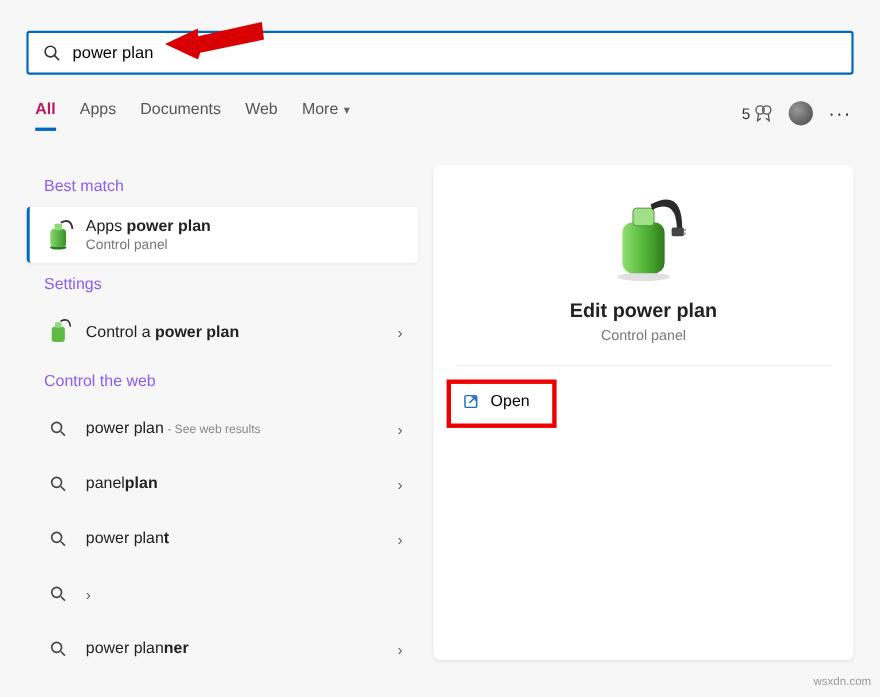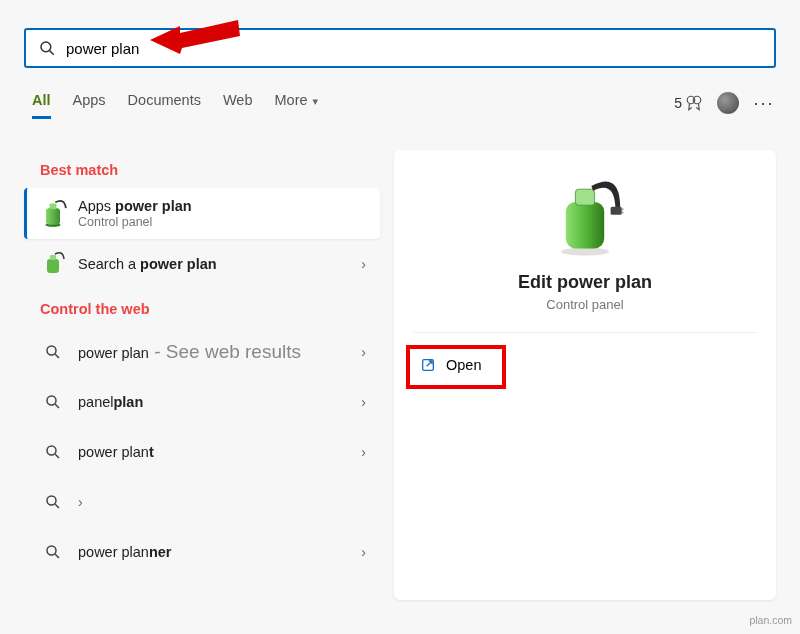--- a/index.html
+++ b/index.html
@@ -6,40 +6,40 @@
 body { width: 800px; height: 634px; background: #f7f7f7; position: relative; overflow: hidden; }
 
 .search-bar { position: absolute; top: 28px; left: 24px; right: 24px; height: 40px; background: #fff; border: 2px solid #0067c0; border-radius: 3px; display: flex; align-items: center; padding: 0 12px; }
 .search-bar .mag { width: 18px; height: 18px; margin-right: 10px; color: #333; }
 .search-bar input { border: none; outline: none; font-size: 15px; flex: 1; background: transparent; }
 
 .arrow { position: absolute; top: 8px; left: 150px; pointer-events: none; }
 
 .tabs { position: absolute; top: 92px; left: 32px; display: flex; gap: 22px; font-size: 14.5px; color: #555; }
 .tab { padding-bottom: 8px; cursor: pointer; }
-.tab.active { color: #4d7c0f; font-weight: 600; border-bottom: 3px solid #0067c0; }
+.tab.active { color: #be185d; font-weight: 600; border-bottom: 3px solid #0067c0; }
 .more-chev { font-size: 11px; color: #666; margin-left: 2px; }
 
 .top-right { position: absolute; top: 92px; right: 26px; display: flex; align-items: center; gap: 14px; }
 .reward { font-size: 14px; display: flex; align-items: center; gap: 3px; color: #333; }
 .avatar { width: 22px; height: 22px; border-radius: 50%; background: radial-gradient(circle at 35% 35%, #999 0%, #666 60%, #444 100%); }
 .more-dots { font-size: 18px; color: #333; cursor: pointer; letter-spacing: 1px; }
 
 .left-col { position: absolute; top: 150px; left: 24px; width: 356px; }
-.section-title { font-size: 14.5px; font-weight: 700; color: #ef4444; margin: 12px 16px 10px; }
+.section-title { font-size: 14.5px; font-weight: 400; color: #8b5cf6; margin: 12px 16px 10px; }
 
 .result { display: flex; align-items: center; padding: 10px 14px; border-radius: 4px; cursor: pointer; position: relative; }
 .result.selected { background: #fff; box-shadow: 0 1px 3px rgba(0,0,0,0.07); border-left: 3px solid #0067c0; border-radius: 4px; padding-left: 11px; }
 .result .icon-slot { width: 30px; height: 30px; display: flex; align-items: center; justify-content: center; margin-right: 10px; flex-shrink: 0; }
 .result .mag-small { width: 18px; height: 18px; color: #444; }
 .result .txt { flex: 1; font-size: 14.5px; color: #222; }
 .result .txt b { font-weight: 600; }
 .result .sub { font-size: 12.5px; color: #777; margin-top: 1px; }
 .result .chev { color: #666; font-size: 14px; }
-.result .suffix { color: #888; font-size: 19px; }
+.result .suffix { color: #888; font-size: 11px; }
 
 .right-panel { position: absolute; top: 150px; left: 394px; right: 24px; bottom: 34px; background: #fff; border-radius: 6px; box-shadow: 0 1px 3px rgba(0,0,0,0.08); padding: 24px 14px; text-align: center; }
 .big-icon { width: 80px; height: 80px; margin: 4px auto 14px; }
 .detail-title { font-size: 18px; font-weight: 600; color: #222; margin-bottom: 4px; }
 .detail-sub { font-size: 13px; color: #777; margin-bottom: 20px; }
 .divider { height: 1px; background: #eee; margin: 0 6px 16px; }
 .open-btn { display: inline-flex; align-items: flex-start; gap: 10px; padding: 8px 18px 8px 12px; font-size: 14.5px; cursor: pointer; }
 .open-btn svg { width: 16px; height: 16px; color: #1b6ec2; }
 .highlight { position: absolute; border: 4px solid #e00; pointer-events: none; }
 
@@ -99,29 +99,30 @@
             </linearGradient>
           </defs>
         </svg>
     </div>
     <div class="txt">
       <div><span>Apps </span><b>power plan</b></div>
       <div class="sub">Control panel</div>
     </div>
   </div>
 
+  <div class="section-title">Settings</div>
   <div class="result">
     <div class="icon-slot">
       <svg viewBox="0 0 48 48" width="24" height="24">
           <rect x="12" y="14" width="24" height="28" rx="6" fill="#5fbb46"></rect>
           <rect x="18" y="6" width="12" height="10" rx="2" fill="#8fd97a"></rect>
           <path d="M28 4 Q44 -4 46 14" stroke="#333" stroke-width="3" fill="none"></path>
         </svg>
     </div>
-    <div class="txt"><span>Search a </span><b>power plan</b></div>
+    <div class="txt"><span>Control a </span><b>power plan</b></div>
     <div class="chev">›</div>
   </div>
 
   <div class="section-title">Control the web</div>
 
   <div class="result">
     <div class="icon-slot">
         <svg class="mag-small" viewBox="0 0 24 24" fill="none" stroke="currentColor" stroke-width="2">
           <circle cx="10" cy="10" r="6"></circle>
           <line x1="15" y1="15" x2="20" y2="20"></line>
@@ -199,13 +200,13 @@
       <svg viewBox="0 0 24 24" fill="none" stroke="currentColor" stroke-width="2">
           <rect x="4" y="4" width="16" height="16" rx="2"></rect>
           <path d="M10 14 L18 6 M13 6 h5 v5"></path>
         </svg>
       <span>Open</span>
     </div>
     <div class="highlight" style="top:-4px;left:-2px;width:100px;height:44px;"></div>
   </div>
 </div>
 
-<div class="watermark">plan.com</div>
+<div class="watermark">wsxdn.com</div>
 
 </body></html>

